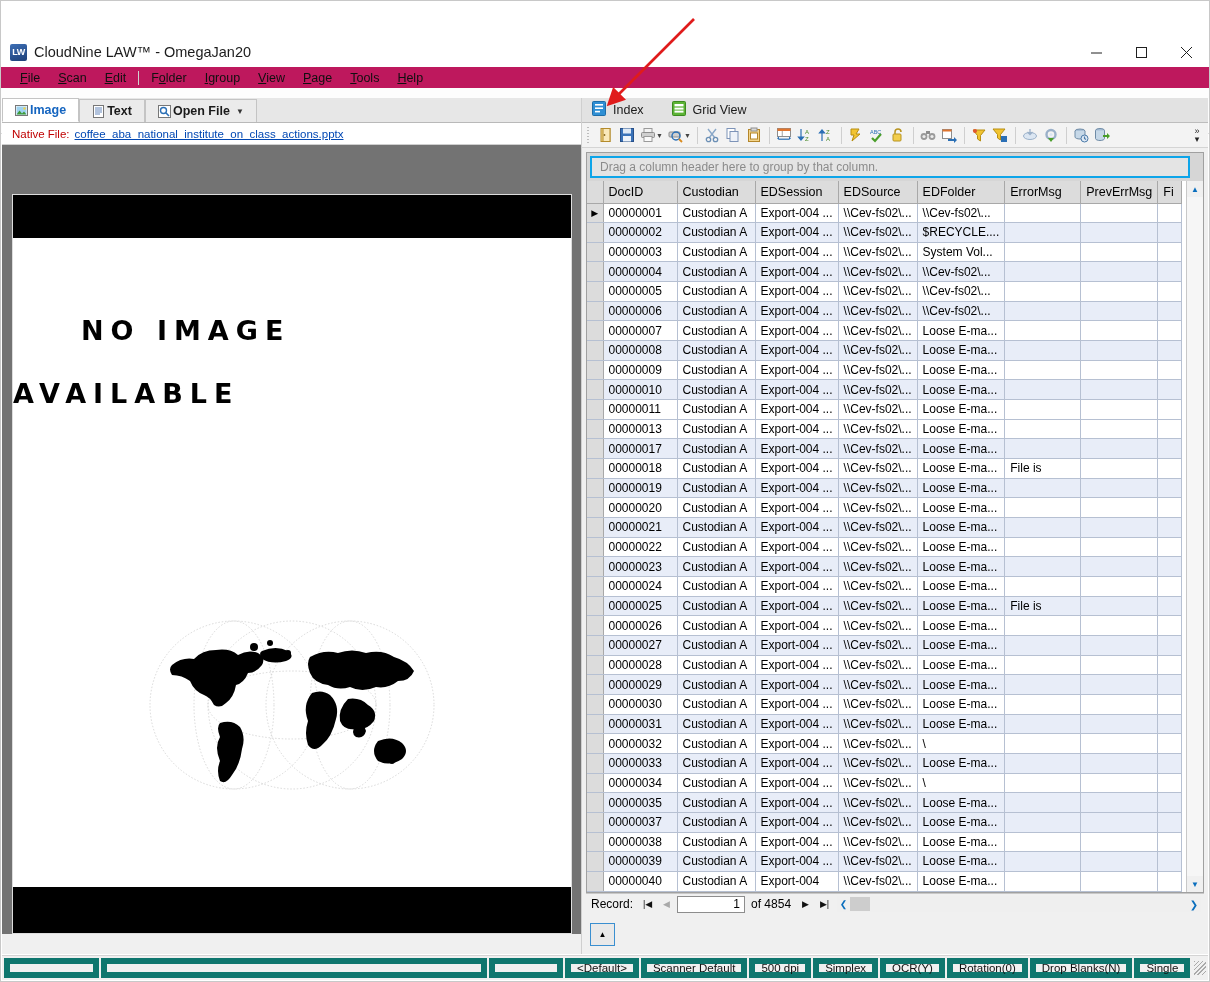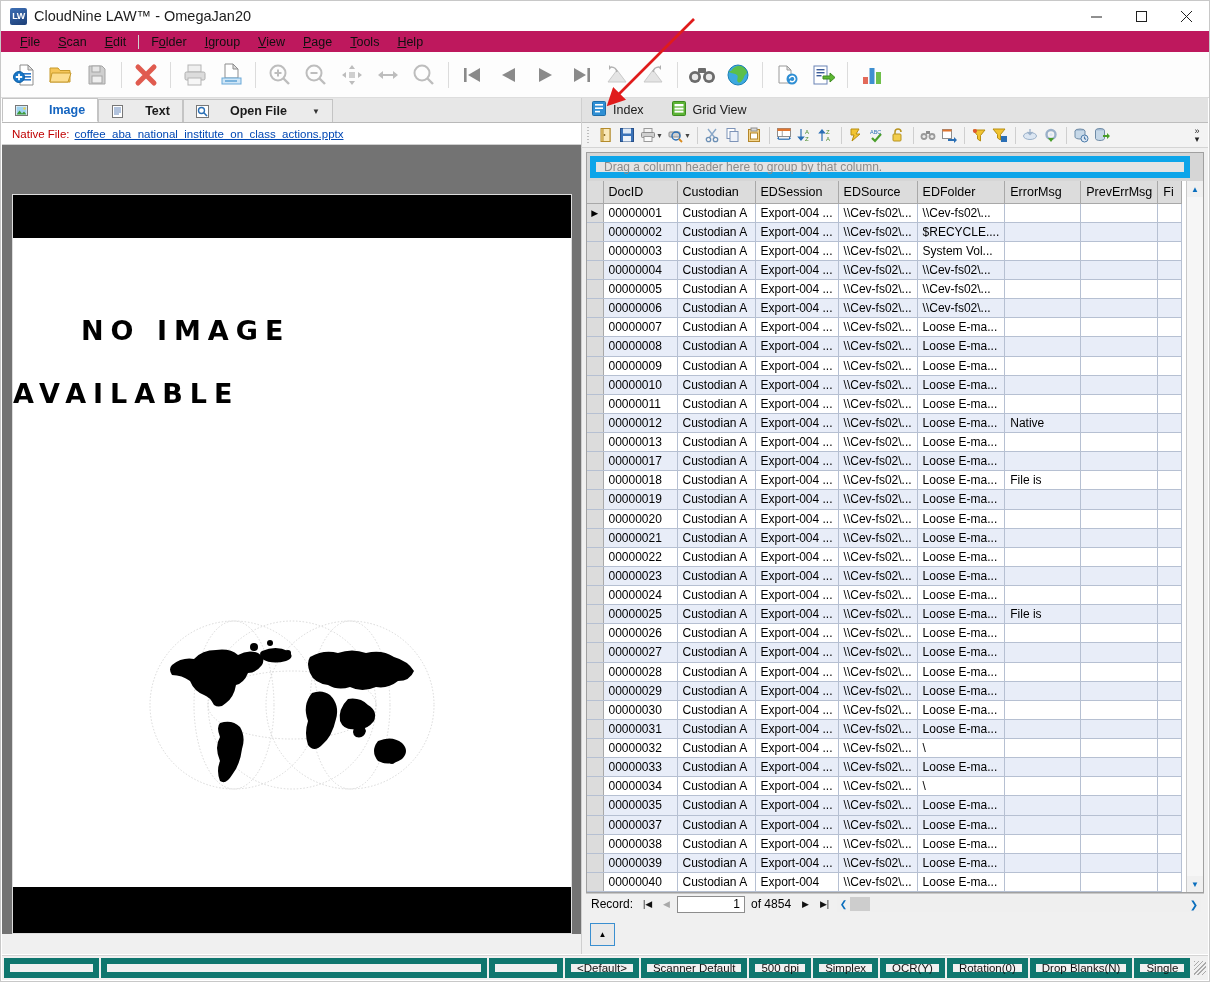--- a/index.html
+++ b/index.html
@@ -7,21 +7,21 @@
     width:1210px;height:982px;overflow:hidden;
     font-family:"Liberation Sans", sans-serif;
     font-size:12px;color:#000;background:#f0f0f0;
     -webkit-font-smoothing:antialiased;
   }
   .app{position:relative;width:1210px;height:982px;background:#ffffff;
        border:1px solid #c8c8c8;box-sizing:border-box;}
 
   
   .titlebar{height:30px;display:flex;align-items:center;background:#ffffff;
-            padding-left:9px;box-sizing:border-box;}
+            padding-left:9px;box-sizing:border-box;margin-top:36px;}
   .app-icon{width:17px;height:17px;border-radius:2px;
             background:linear-gradient(160deg,#3d6fb5,#1d3f77);
             color:#fff;font-size:9px;font-weight:bold;line-height:17px;
             text-align:center;letter-spacing:-0.5px;margin-right:7px;}
   .title-text{font-size:14.5px;color:#1c1c1c;}
   .win-controls{margin-left:auto;display:flex;height:30px;}
   .win-btn{width:45px;height:30px;display:flex;align-items:center;justify-content:center;
            font-size:13px;color:#202020;}
 
   
@@ -39,21 +39,21 @@
 
   
   .body-split{position:absolute;top:97px;left:1px;right:1px;bottom:27px;display:flex;}
   .left-pane{width:580px;display:flex;flex-direction:column;background:#f0f0f0;
              border-right:1px solid #cfcfcf;box-sizing:border-box;}
   .right-pane{flex:1;display:flex;flex-direction:column;background:#f0f0f0;}
 
   
   .tabstrip{height:24px;display:flex;align-items:flex-end;background:#e7e7e7;
             border-bottom:1px solid #b9b9b9;}
-  .tab{height:23px;display:flex;align-items:center;gap:21px;padding:5px 12px;
+  .tab{height:23px;display:flex;align-items:center;gap:2px;padding:5px 12px;
        border:1px solid #c4c4c4;border-bottom:none;background:#ebebeb;
        font-size:12.5px;font-weight:bold;color:#1a1a1a;box-sizing:border-box;}
   .tab.active{background:#ffffff;color:#1565c0;height:24px;border-bottom:1px solid #fff;}
   .tab .ticon{width:13px;height:13px;display:inline-block;}
   .tab-caret{font-size:8px;color:#333;margin-left:4px;}
 
   .nativefile{height:21px;display:flex;align-items:center;gap:5px;padding-left:10px;
               background:#ffffff;font-size:11.5px;border-bottom:1px solid #cfcfcf;}
   .nf-label{color:#c00000;}
   .nf-value{color:#0047b3;text-decoration:underline;}
@@ -90,21 +90,21 @@
            background-size:2px 3px;background-repeat:repeat-y;background-position:1px 0;}
   .gt-caret{font-size:7px;color:#444;margin-left:-2px;margin-right:2px;}
   .gt-overflow{margin-left:auto;width:22px;display:flex;flex-direction:column;
                align-items:center;justify-content:center;font-size:9px;color:#222;line-height:8px;}
 
   
   .gridbox{flex:1;margin:4px 4px 0 4px;border:1px solid #a0a0a0;background:#fff;
            display:flex;flex-direction:column;overflow:hidden;position:relative;}
   .groupbar{height:28px;background:#d6d6d6;display:flex;align-items:center;padding:3px;
             box-sizing:border-box;}
-  .groupbar-inner{height:22px;flex:0 0 600px;background:#e4e4e4;border:6px solid #0ea5e9;
+  .groupbar-inner{height:22px;flex:0 0 600px;background:#e4e4e4;border:2px solid #0ea5e9;
                   display:flex;align-items:center;padding-left:8px;box-sizing:border-box;
                   color:#8b8b8b;font-size:12px;}
   .gridscroll{flex:1;display:flex;overflow:hidden;}
   table.grid{border-collapse:collapse;table-layout:fixed;font-size:12px;}
   table.grid th{background:#dcdcdc;border:1px solid #a8a8a8;border-top:none;border-left:none;
                 font-weight:normal;font-size:12.5px;text-align:left;padding:2px 5px;height:22px;
                 box-sizing:border-box;color:#000;white-space:nowrap;overflow:hidden;}
   table.grid th.sel{width:16px;padding:0;background:#dcdcdc;}
   table.grid td{border-right:1px solid #b6c0d2;border-bottom:1px solid #b6c0d2;
                 padding:1px 5px;height:19px;box-sizing:border-box;white-space:nowrap;
@@ -787,31 +787,20 @@
                   <td class="sel"></td>
                   <td>00000011</td>
                   <td>Custodian A</td>
                   <td>Export-004 ...</td>
                   <td>\\Cev-fs02\...</td>
                   <td>Loose E-ma...</td>
                   <td></td>
                   <td></td>
                   <td></td>
                 </tr>
-                <tr class="alt">
-                  <td class="sel"></td>
-                  <td>00000012</td>
-                  <td>Custodian A</td>
-                  <td>Export-004 ...</td>
-                  <td>\\Cev-fs02\...</td>
-                  <td>Loose E-ma...</td>
-                  <td>Native</td>
-                  <td></td>
-                  <td></td>
-                </tr>
                 <tr class="norm">
                   <td class="sel"></td>
                   <td>00000013</td>
                   <td>Custodian A</td>
                   <td>Export-004 ...</td>
                   <td>\\Cev-fs02\...</td>
                   <td>Loose E-ma...</td>
                   <td></td>
                   <td></td>
                   <td></td>

